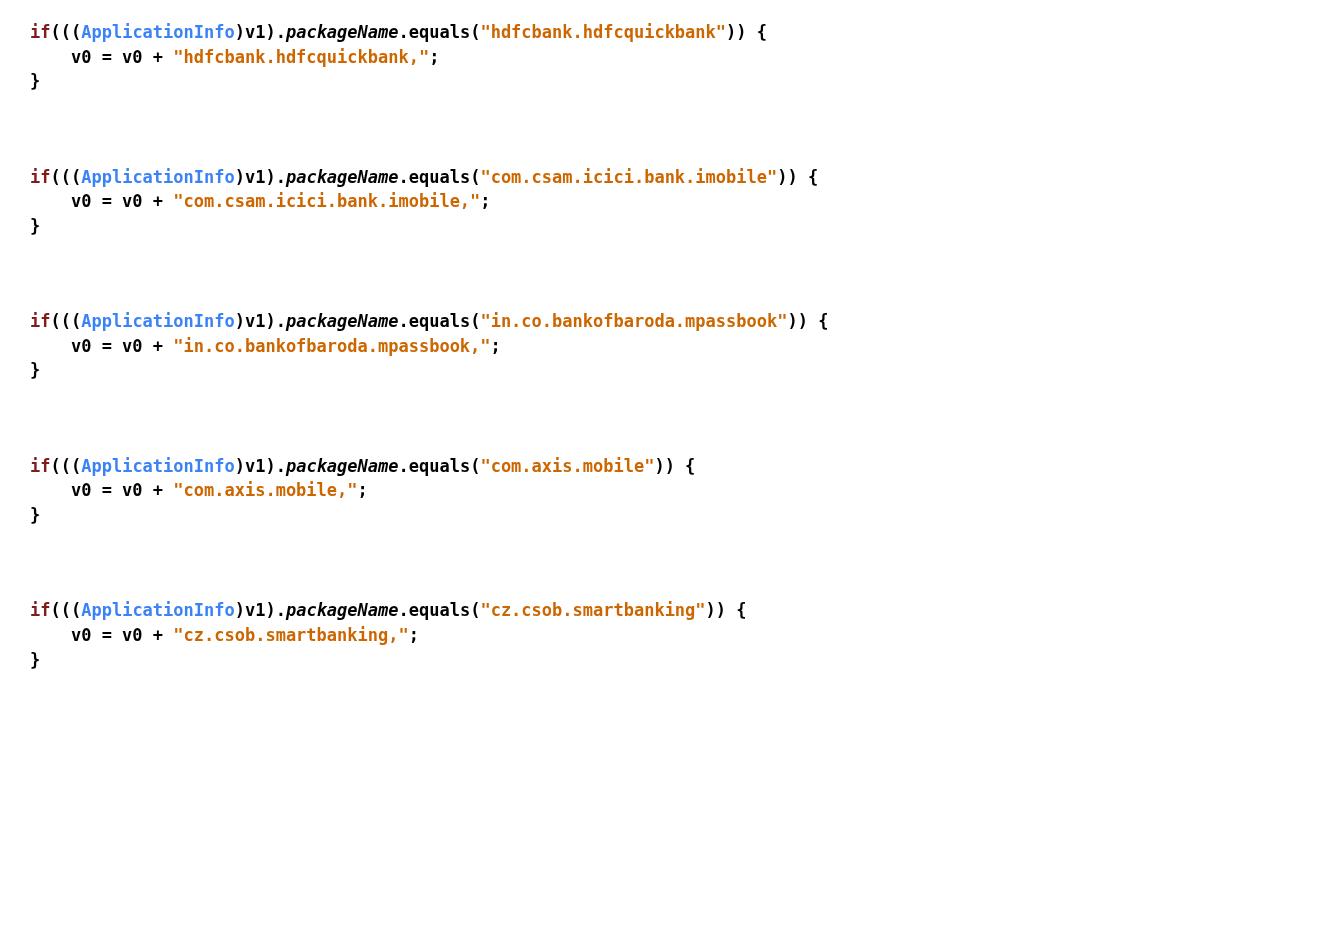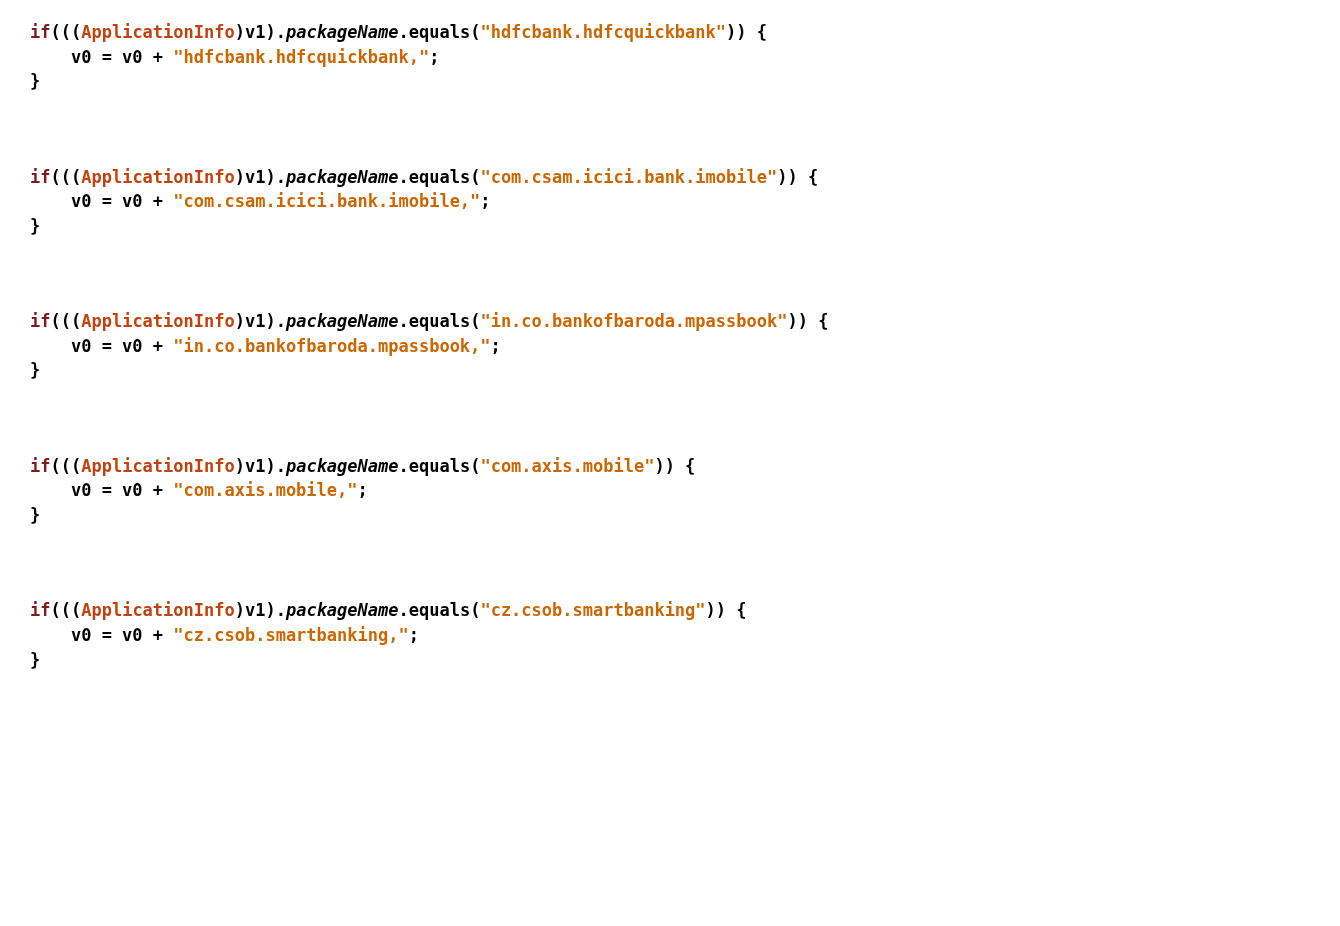--- a/index.html
+++ b/index.html
@@ -10,21 +10,21 @@
     font-size: 17px;
     font-weight: bold;
     line-height: 1.45;
   }
   pre {
     margin: 0;
     white-space: pre;
     font-family: inherit;
   }
   .kw  { color: #7f1d1d; }          
-  .typ { color: #c2410c; }          
+  .typ { color: #3b82f6; }          
   .fld { color: #000000; font-style: italic; } 
   .str { color: #cc6600; }          
   .txt { color: #000000; }          
   .block-spacer { display:block; height: 46px; }
 </style>
 </head>
 <body>
 
 <pre id="code-root"><span class="txt"><span class="kw">if</span><span class="txt">(((</span><span class="typ">ApplicationInfo</span><span class="txt">)v1).</span><span class="fld">packageName</span><span class="txt">.equals(</span><span class="str">"hdfcbank.hdfcquickbank"</span><span class="txt">)) {</span></span>
 <span class="txt">    v0 = v0 + <span class="str">"hdfcbank.hdfcquickbank,"</span>;</span>

